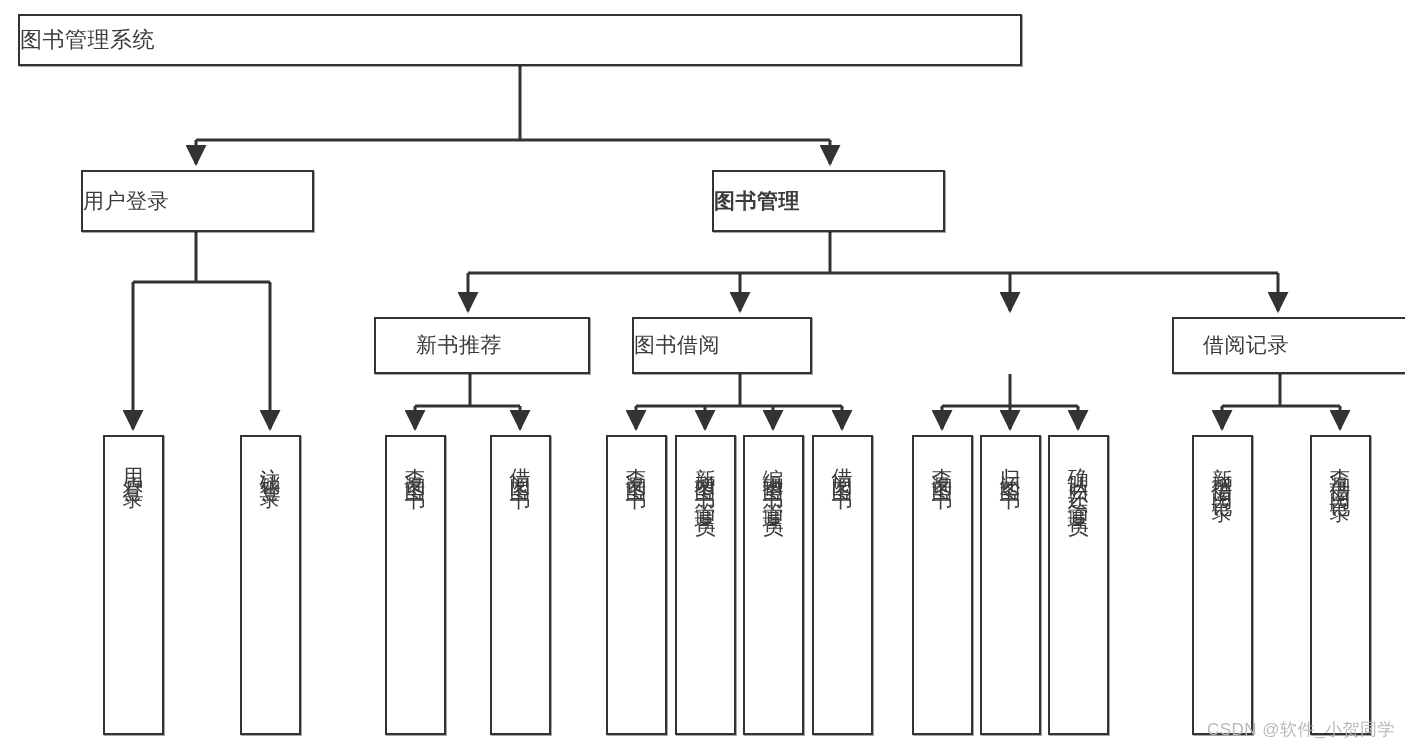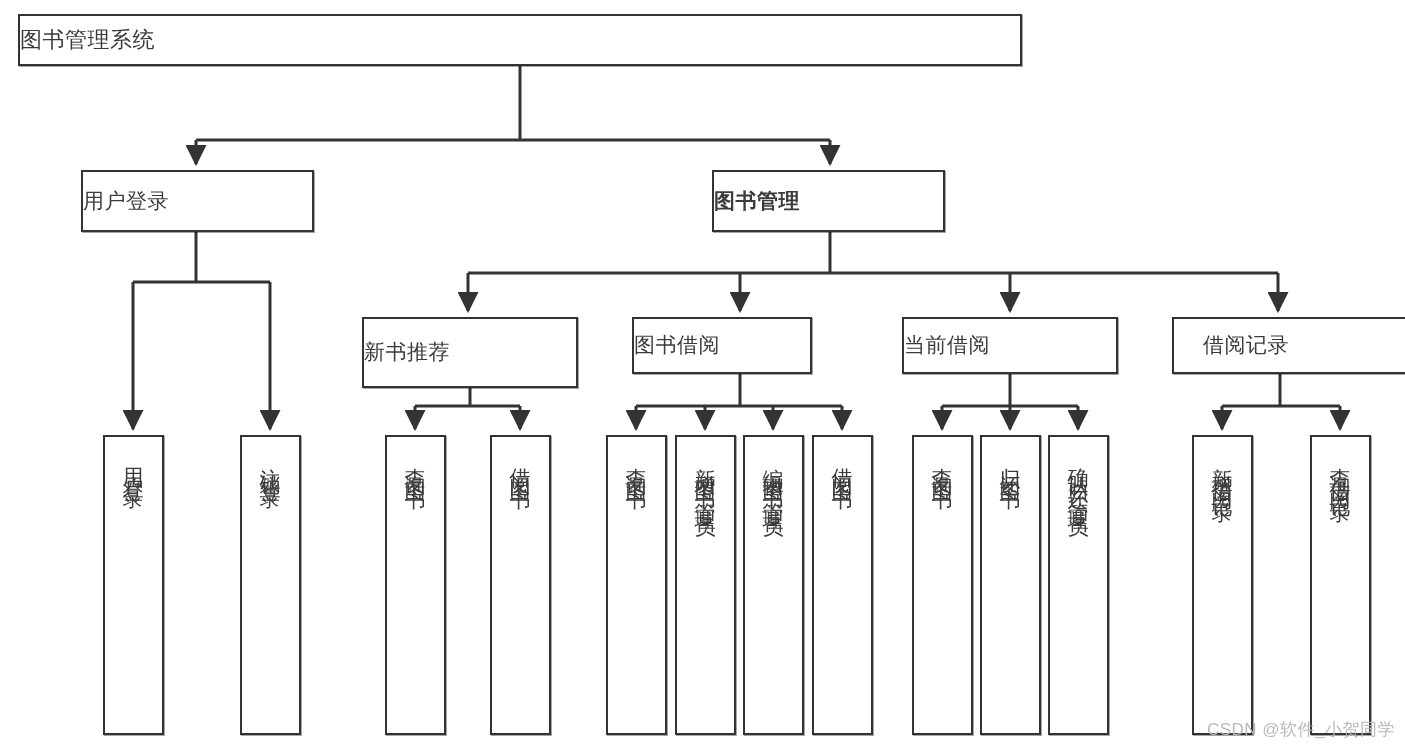--- a/index.html
+++ b/index.html
@@ -132,31 +132,28 @@
   </div>
 
   <div class="node" style="left:81px; top:170px; width:233px; height:62px;">
     <span class="node-label">用户登录</span>
   </div>
 
   <div class="node" style="left:712px; top:170px; width:233px; height:62px;font-weight:bold;">
     <span class="node-label">图书管理</span>
   </div>
 
-  <div class="node" style="left:362px; top:317px; width:216px; height:71px;">
+  <div class="node" style="left:374px; top:317px; width:216px; height:57px;padding-left:40px;">
     <span class="node-label">新书推荐</span>
   </div>
 
   <div class="node" style="left:632px; top:317px; width:180px; height:57px;">
     <span class="node-label">图书借阅</span>
   </div>
 
-  <div class="node" style="left:902px; top:317px; width:216px; height:57px;">
-    <span class="node-label">当前借阅</span>
-  </div>
 
   <div class="node" style="left:1172px; top:317px; width:252px; height:57px;padding-left:29px;">
     <span class="node-label">借阅记录</span>
   </div>
 
   <div class="node vertical" style="left:103px; top:435px; width:61px; height:300px;">
     <span class="node-label">用户登录</span>
   </div>
 
   <div class="node vertical" style="left:240px; top:435px; width:61px; height:300px;">

